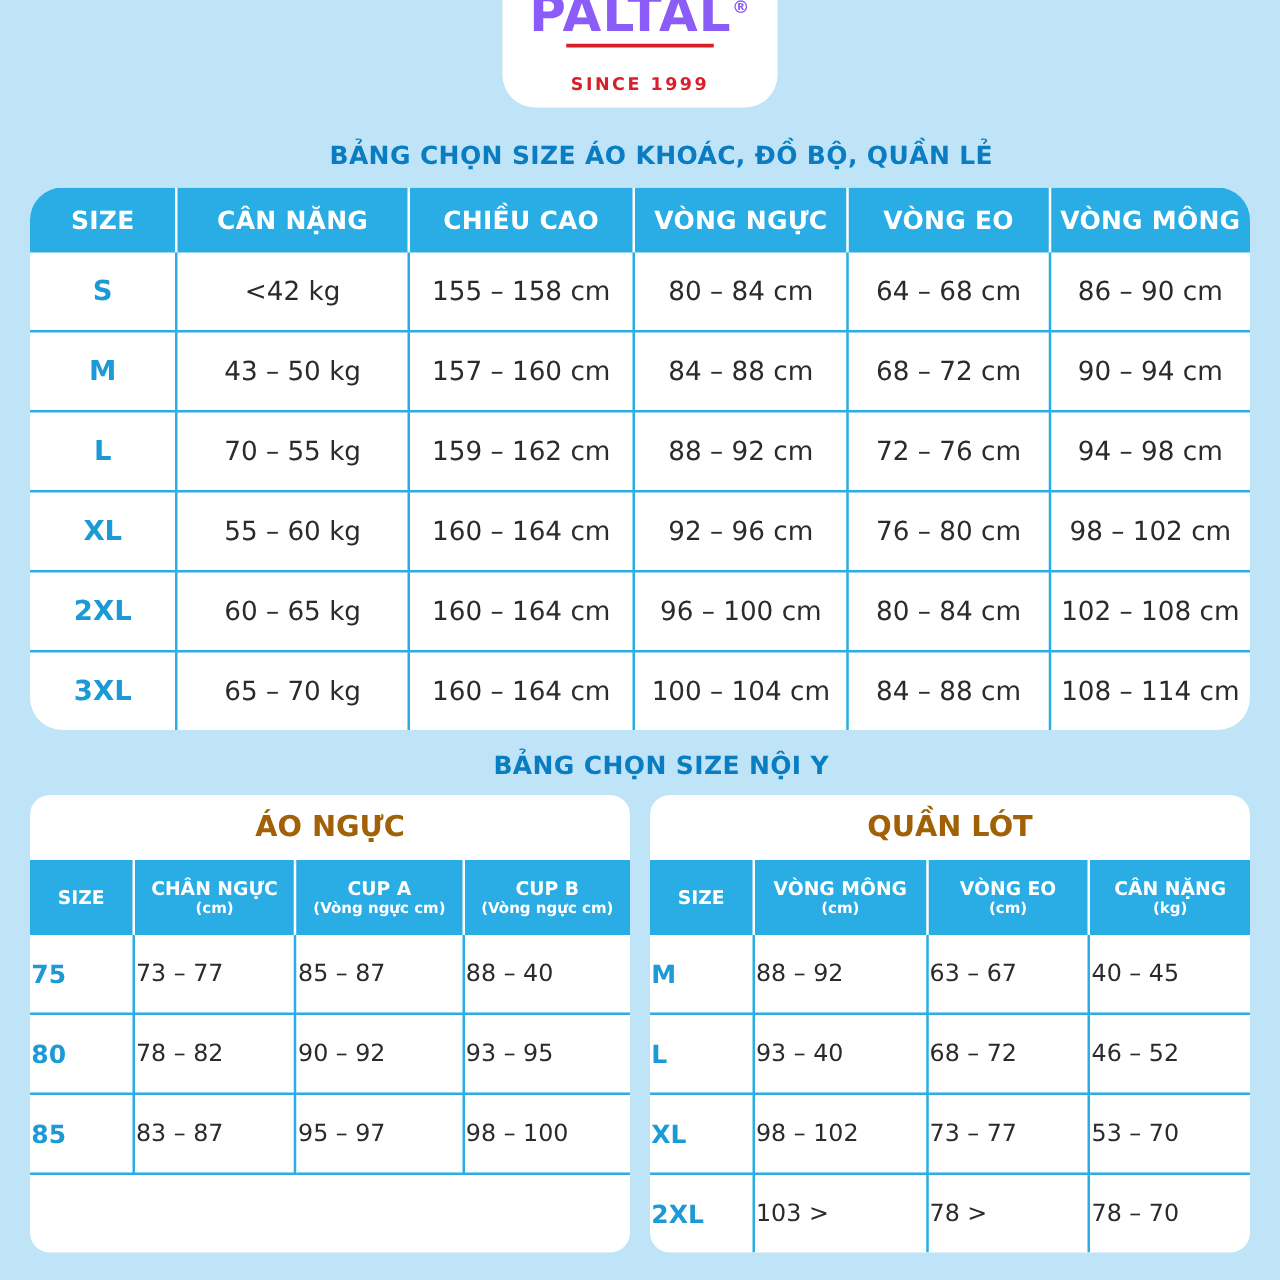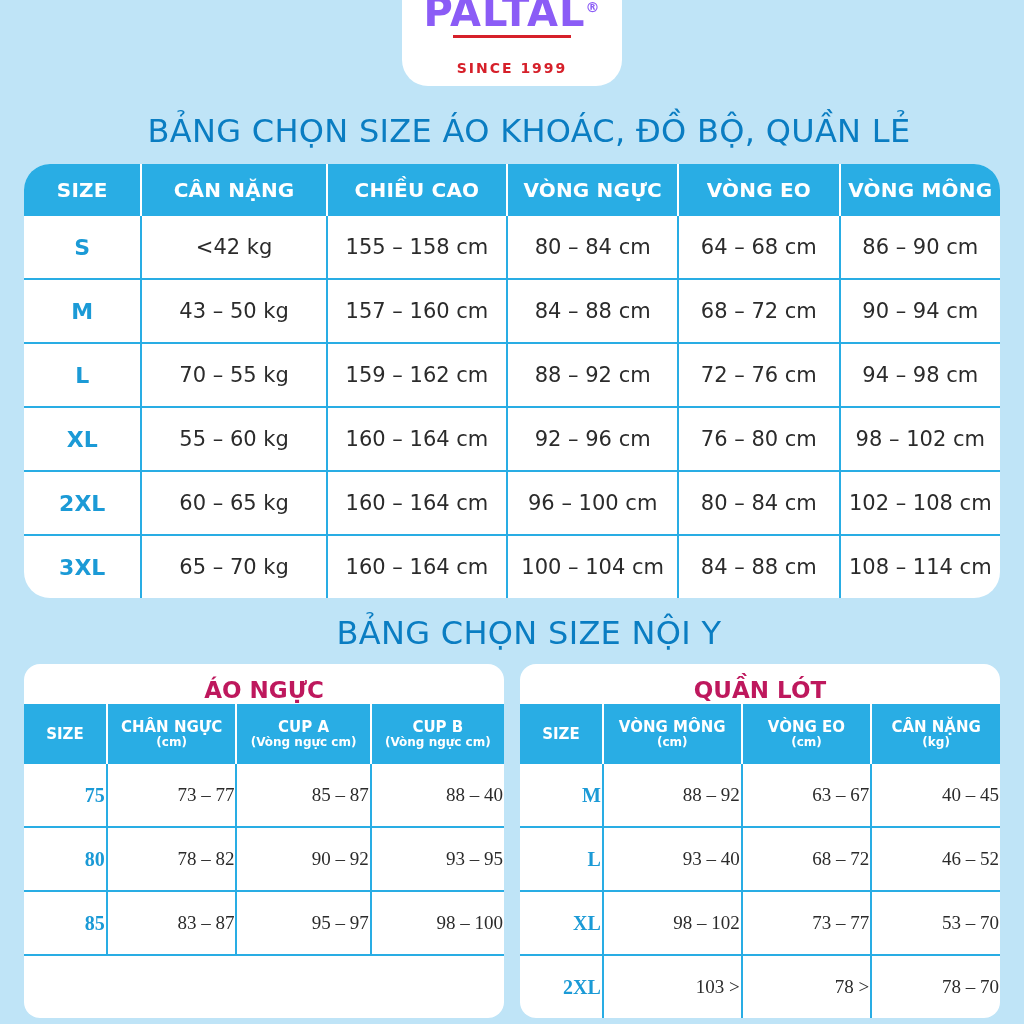--- a/index.html
+++ b/index.html
@@ -59,22 +59,22 @@
     height: 3px;
     background: #d6202a;
     margin-top: 3px;
     margin-bottom: 2px;
   }
 
   
   .section-title {
     text-align: center;
     color: #0a7dc2;
-    font-weight: 400;
-    font-size: 32px;
+    font-weight: 700;
+    font-size: 20px;
     letter-spacing: 0.3px;
     padding-left: 34px;
   }
   #title-main { margin-top: 112px; }
   #title-second { margin-top: 16px; }
 
   
   .card {
     background: #ffffff;
     border-radius: 26px;
@@ -125,44 +125,43 @@
   .bottom-col {
     flex: 1 1 0;
     background: #ffffff;
     border-radius: 16px;
     overflow: hidden;
   }
   .sub-head {
     text-align: center;
     font-size: 23px;
     font-weight: 800;
-    color: #be185d;
-    height: 40px;
+    color: #a16207;
+    height: 52px;
     line-height: 52px;
   }
   .small-table th {
     background: #29ade4;
     color: #fff;
     font-weight: 800;
     border-right: 2px solid #ffffff;
     padding: 4px 2px;
     height: 52px;
     vertical-align: middle;
   }
   .small-table th:last-child { border-right: none; }
   .th-main { font-size: 15px; display: block; line-height: 1.1; }
   .th-sub { font-size: 12px; font-weight: 700; display: block; line-height: 1.2; }
   .small-table td {
     height: 60px;
-    text-align: right;
+    text-align: left;
     font-size: 19px;
     color: #2b2b2b;
     border-right: 2px solid #29ade4;
     border-bottom: 2px solid #29ade4;
-    font-family: Liberation Serif, serif;
   }
   .small-table td:last-child { border-right: none; }
   .small-table tr:last-child td { border-bottom: none; }
   .small-table td.size-cell {
     color: #1b9ad6;
     font-weight: 800;
     font-size: 20px;
   }
   .small-table td.empty-cell { border-right-color: transparent; }
 </style>

